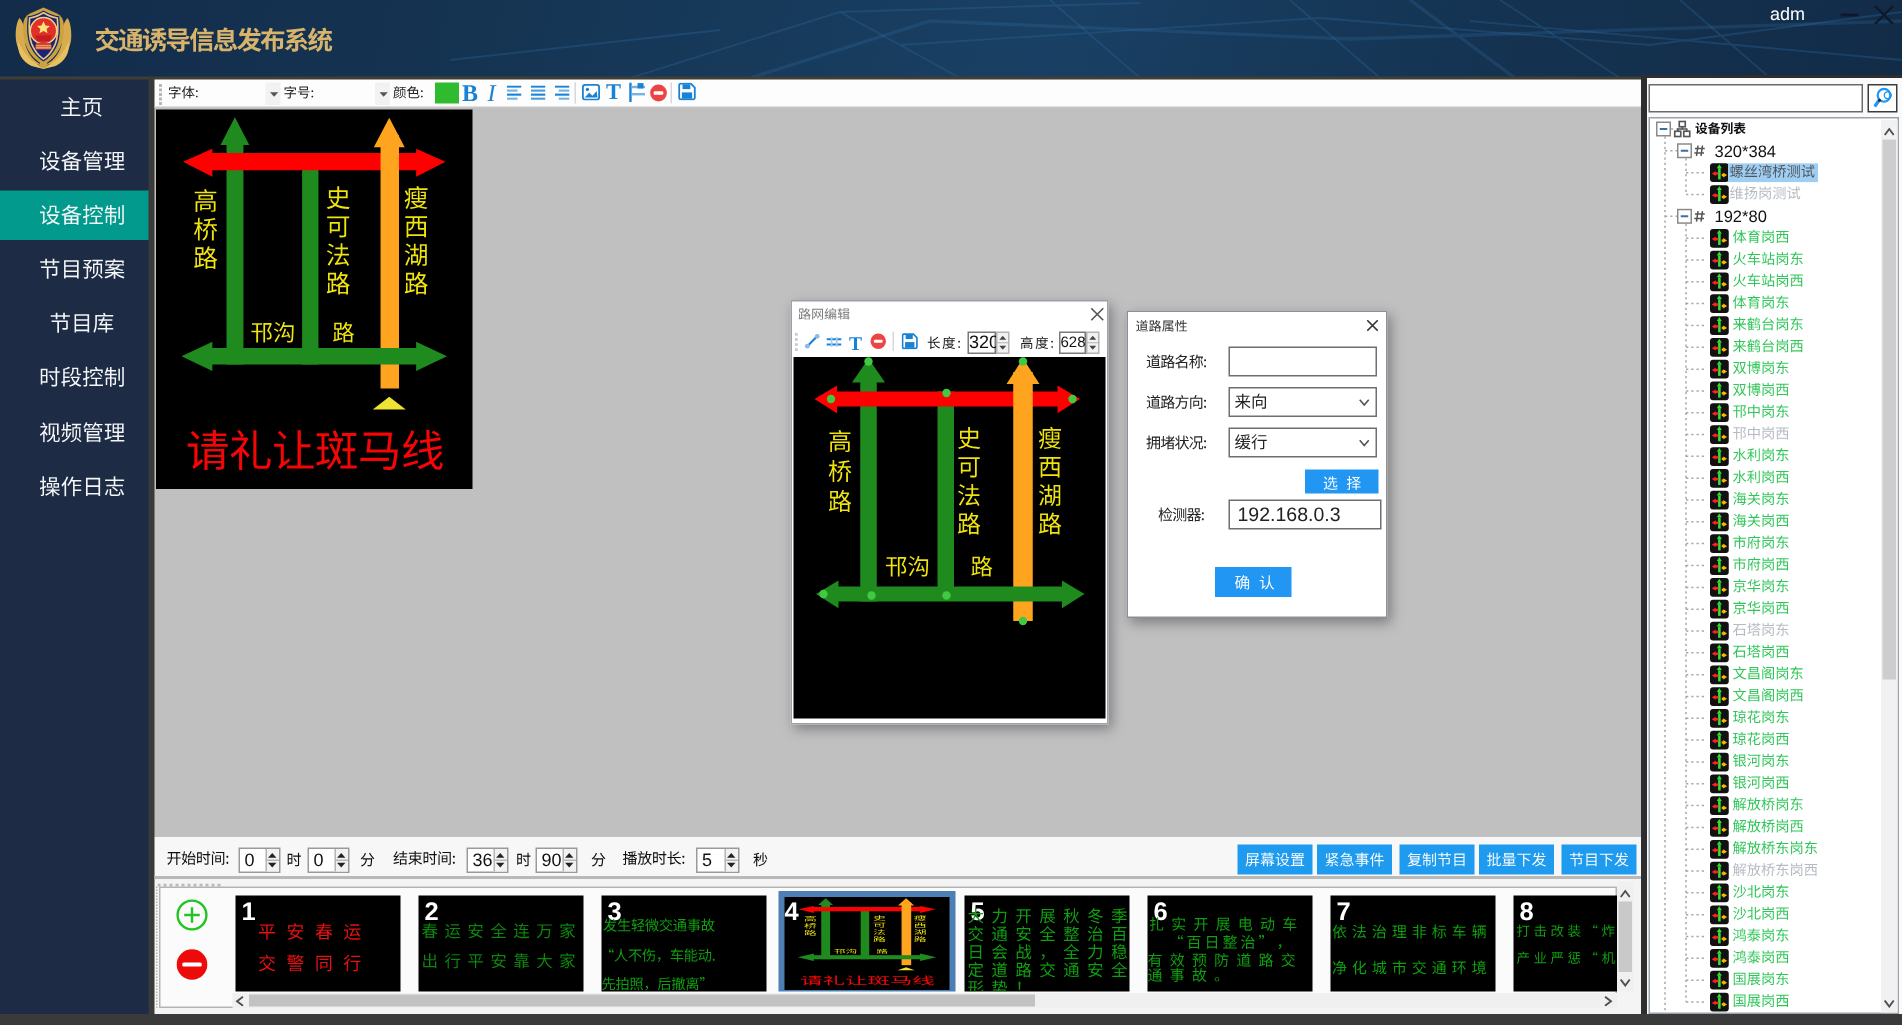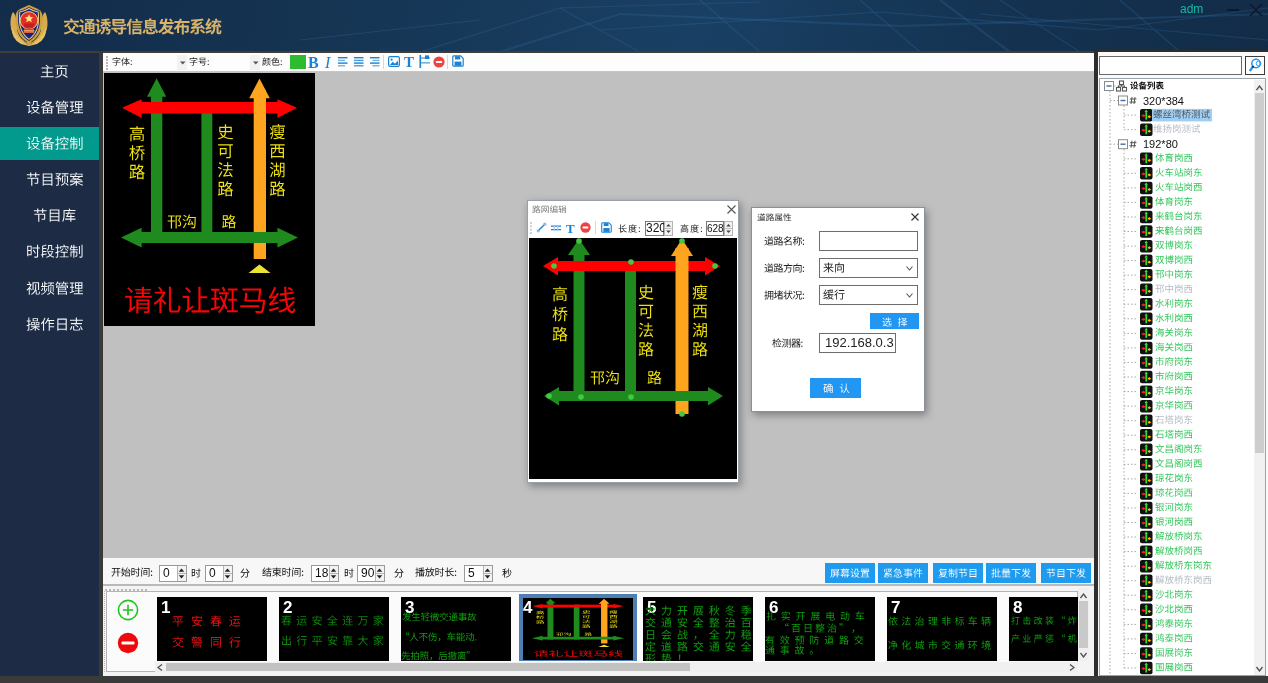--- a/index.html
+++ b/index.html
@@ -48,21 +48,21 @@
       <use href="#g901ab" x="232"></use>
       <use href="#g8bf1b" x="464"></use>
       <use href="#g5bfcb" x="696"></use>
       <use href="#g4fe1b" x="928"></use>
       <use href="#g606fb" x="1160"></use>
       <use href="#g53d1b" x="1392"></use>
       <use href="#g5e03b" x="1624"></use>
       <use href="#g7cfbb" x="1856"></use>
       <use href="#g7edfb" x="2088"></use>
     </svg>
-    <div class="abs" style="left:1180px;top:2px;font-size:12px;color:#14b8a6">adm</div>
+    <div class="abs" style="left:1180px;top:2px;font-size:12px;color:#ffffff">adm</div>
     <div class="abs" style="left:1227px;top:9px;width:12px;height:2px;background:#10192b"></div>
     <svg class="abs" style="left:1249px;top:3px" width="14" height="14" viewBox="0 0 14 14">
 <path d="M1 1 L13 13 M13 1 L1 13" stroke="#10192b" stroke-width="1.6"></path>
     </svg>
     <div class="abs" style="left:0;top:52px;width:100px;height:631px;background:#1d2b45"></div>
     <div class="abs" style="left:0;top:127px;width:100px;height:33px;background:#019a8c"></div>
     <svg style="position:absolute;left:40.1px;top:63.8px;" width="28.80" height="14.40" viewBox="0 -220 500 250" fill="#f4f6f8">
       <use href="#g4e3b" x="0"></use>
       <use href="#g9875" x="250"></use>
     </svg>
@@ -403,21 +403,21 @@
     <svg style="position:absolute;left:882.0px;top:316.5px;" width="25.50" height="10.00" viewBox="0 -220 638 250" fill="#fff">
       <use href="#g9009" x="0"></use>
       <use href="#g62e9" x="388"></use>
     </svg>
     <svg style="position:absolute;left:772.0px;top:338.0px;" width="38.50" height="10.00" viewBox="0 -220 962 250" fill="#222">
       <use href="#g68c0" x="0"></use>
       <use href="#g6d4b" x="238"></use>
       <use href="#g5668" x="475"></use>
       <use href="#g003a" x="712"></use>
     </svg>
-    <div class="abs" style="left:819px;top:333px;width:77px;height:20px;background:#fff;border:1px solid #6e6e6e;font-size:13px;color:#222;line-height:18px;padding-left:5px">192.168.0.3</div>
+    <div class="abs" style="left:819px;top:333px;width:102px;height:20px;background:#fff;border:1px solid #6e6e6e;font-size:13px;color:#222;line-height:18px;padding-left:5px">192.168.0.3</div>
     <div class="abs" style="left:810px;top:378px;width:51px;height:20px;background:#2196f3"></div>
     <svg style="position:absolute;left:823.0px;top:383.0px;" width="26.78" height="10.50" viewBox="0 -220 638 250" fill="#fff">
       <use href="#g786e" x="0"></use>
       <use href="#g8ba4" x="388"></use>
     </svg>
     <div class="abs" style="left:103px;top:558px;width:991px;height:28px;background:#f7f7f7;border-bottom:2px solid #b9b9b9"></div>
     <svg style="position:absolute;left:111.0px;top:567.0px;" width="49.20" height="10.00" viewBox="0 -220 1230 250" fill="#111">
       <use href="#g5f00" x="0"></use>
       <use href="#g59cb" x="245"></use>
       <use href="#g65f6" x="490"></use>
@@ -444,21 +444,21 @@
     <svg style="position:absolute;left:240.0px;top:567.5px;" width="10.00" height="10.00" viewBox="0 -220 250 250" fill="#111">
       <use href="#g5206" x="0"></use>
     </svg>
     <svg style="position:absolute;left:262.0px;top:567.0px;" width="49.20" height="10.00" viewBox="0 -220 1230 250" fill="#111">
       <use href="#g7ed3" x="0"></use>
       <use href="#g675f" x="245"></use>
       <use href="#g65f6" x="490"></use>
       <use href="#g95f4" x="735"></use>
       <use href="#g003a" x="980"></use>
     </svg>
-    <div class="abs" style="left:311px;top:565px;width:28px;height:17px;background:#fff;border:1px solid #9a9a9a;font-size:12px;color:#111;line-height:15px;padding-left:3px">18</div>
+    <div class="abs" style="left:311px;top:565px;width:28px;height:17px;background:#fff;border:1px solid #9a9a9a;font-size:12px;color:#111;line-height:15px;padding-left:3px">36</div>
     <div class="abs" style="left:329px;top:566px;width:9px;height:15px;background:#f2f2f2;border-left:1px solid #b5b5b5"></div>
     <svg class="abs" style="left:329px;top:566px" width="9" height="15" viewBox="0 0 9 15">
       <path d="M4.5 2.6 L7.3 5.8 H1.7Z" fill="#222"></path>
       <path d="M4.5 12.4 L7.3 9.2 H1.7Z" fill="#222"></path>
       <path d="M0 7.5 h9" stroke="#b5b5b5" stroke-width="1"></path>
     </svg>
     <svg style="position:absolute;left:344.0px;top:567.5px;" width="10.00" height="10.00" viewBox="0 -220 250 250" fill="#111">
       <use href="#g65f6" x="0"></use>
     </svg>
     <div class="abs" style="left:357px;top:565px;width:28px;height:17px;background:#fff;border:1px solid #9a9a9a;font-size:12px;color:#111;line-height:15px;padding-left:3px">90</div>

